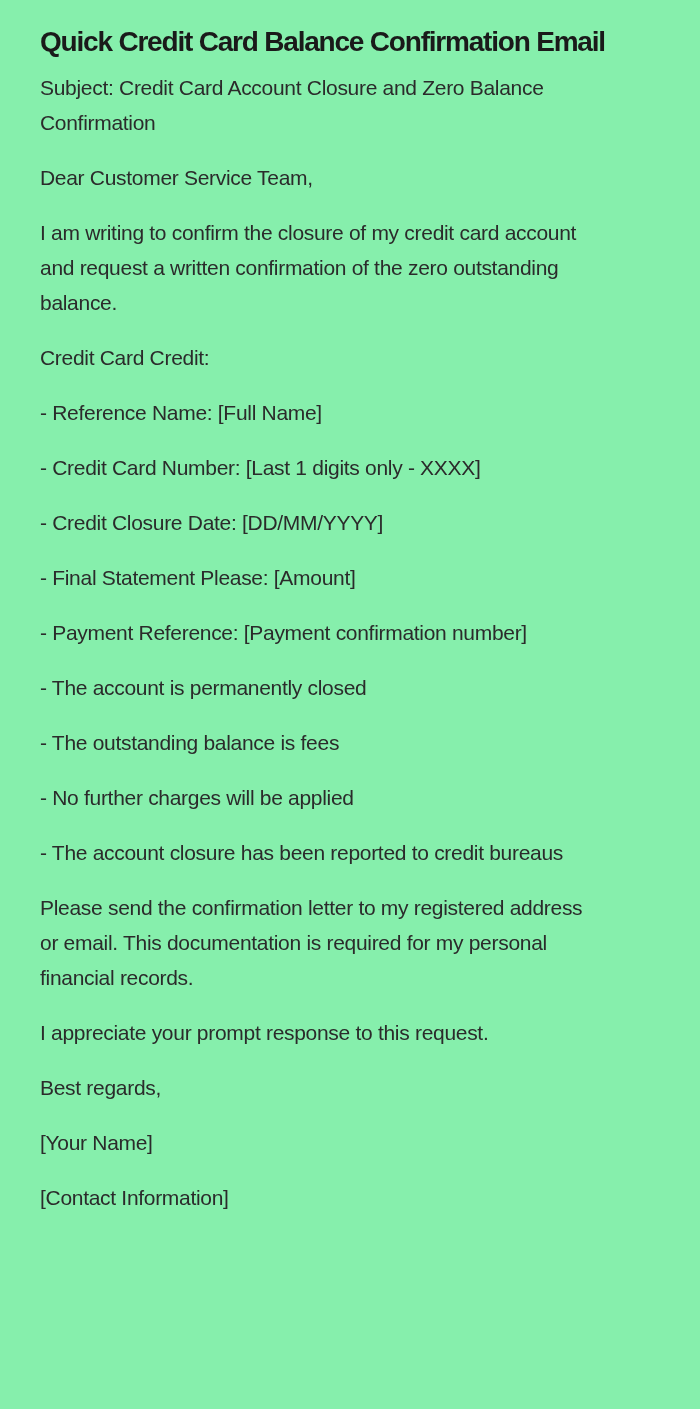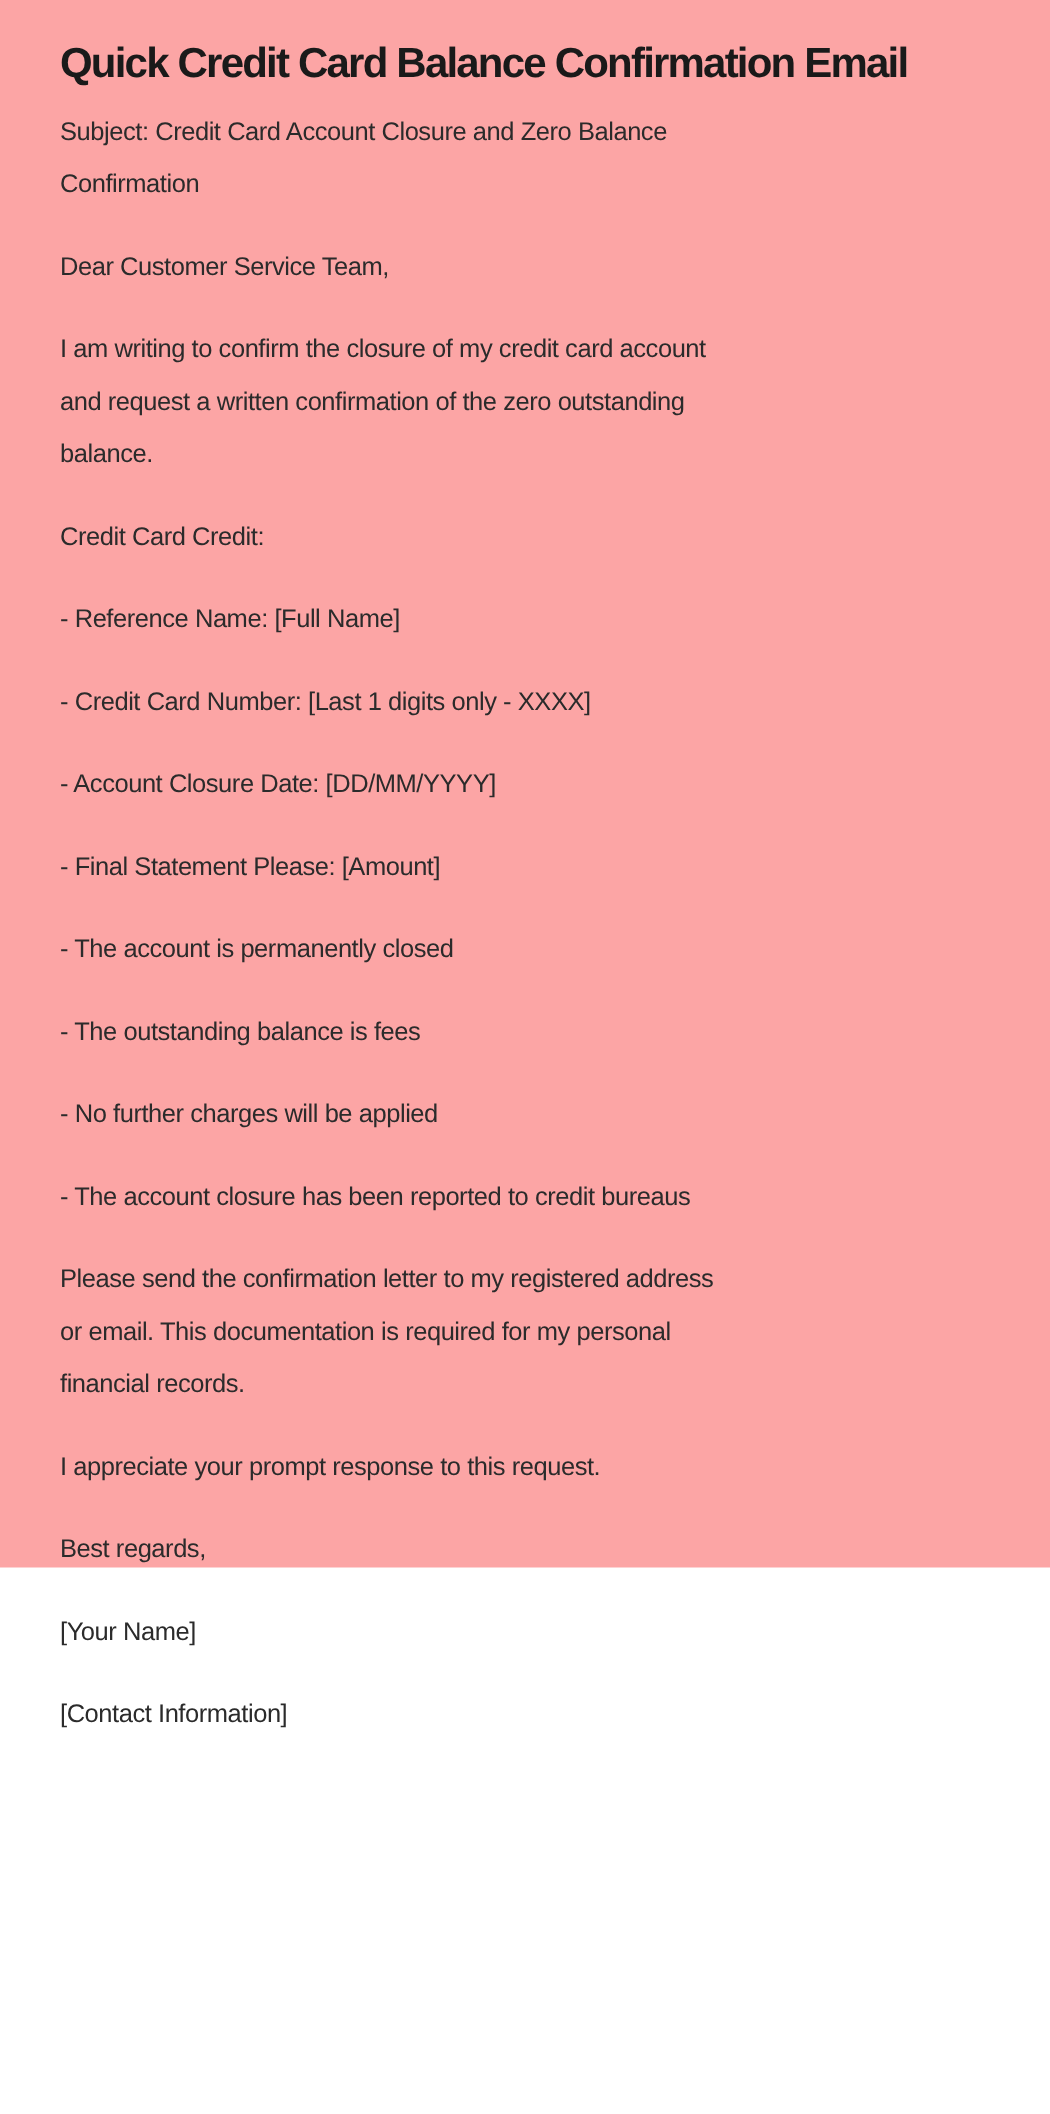--- a/index.html
+++ b/index.html
@@ -9,40 +9,40 @@
   }
   body {
     width: 700px;
     height: 1409px;
     overflow: hidden;
     font-family: "Liberation Sans", "DejaVu Sans", sans-serif;
   }
   .page {
     box-sizing: border-box;
     width: 700px;
-    height: 1045px;
+    height: 1409px;
     padding: 24px 40px 0 40px;
-    background: #fca5a5;
+    background: #86efac;
   }
   h1.doc-title {
     margin: 0 0 10px 0;
     font-size: 28px;
     line-height: 36px;
     font-weight: 700;
     letter-spacing: -1.2px;
     color: #1a1a1a;
     font-family: "Liberation Sans", "DejaVu Sans", sans-serif;
   }
   .email-body p {
     margin: 0 0 20px 0;
     padding: 0;
   }
   .email-body .line {
     display: block;
-    font-size: 17px;
+    font-size: 21px;
     line-height: 35px;
     letter-spacing: -0.3px;
     color: #2b2b2b;
     white-space: nowrap;
   }
 </style>
 </head>
 <body>
 
 <div class="page">
@@ -72,27 +72,30 @@
 
     <p>
       <span class="line">- Reference Name: [Full Name]</span>
     </p>
 
     <p>
       <span class="line">- Credit Card Number: [Last 1 digits only - XXXX]</span>
     </p>
 
     <p>
-      <span class="line">- Account Closure Date: [DD/MM/YYYY]</span>
+      <span class="line">- Credit Closure Date: [DD/MM/YYYY]</span>
     </p>
 
     <p>
       <span class="line">- Final Statement Please: [Amount]</span>
     </p>
 
+    <p>
+      <span class="line">- Payment Reference: [Payment confirmation number]</span>
+    </p>
 
 
     <p>
       <span class="line">- The account is permanently closed</span>
     </p>
 
     <p>
       <span class="line">- The outstanding balance is fees</span>
     </p>
 

